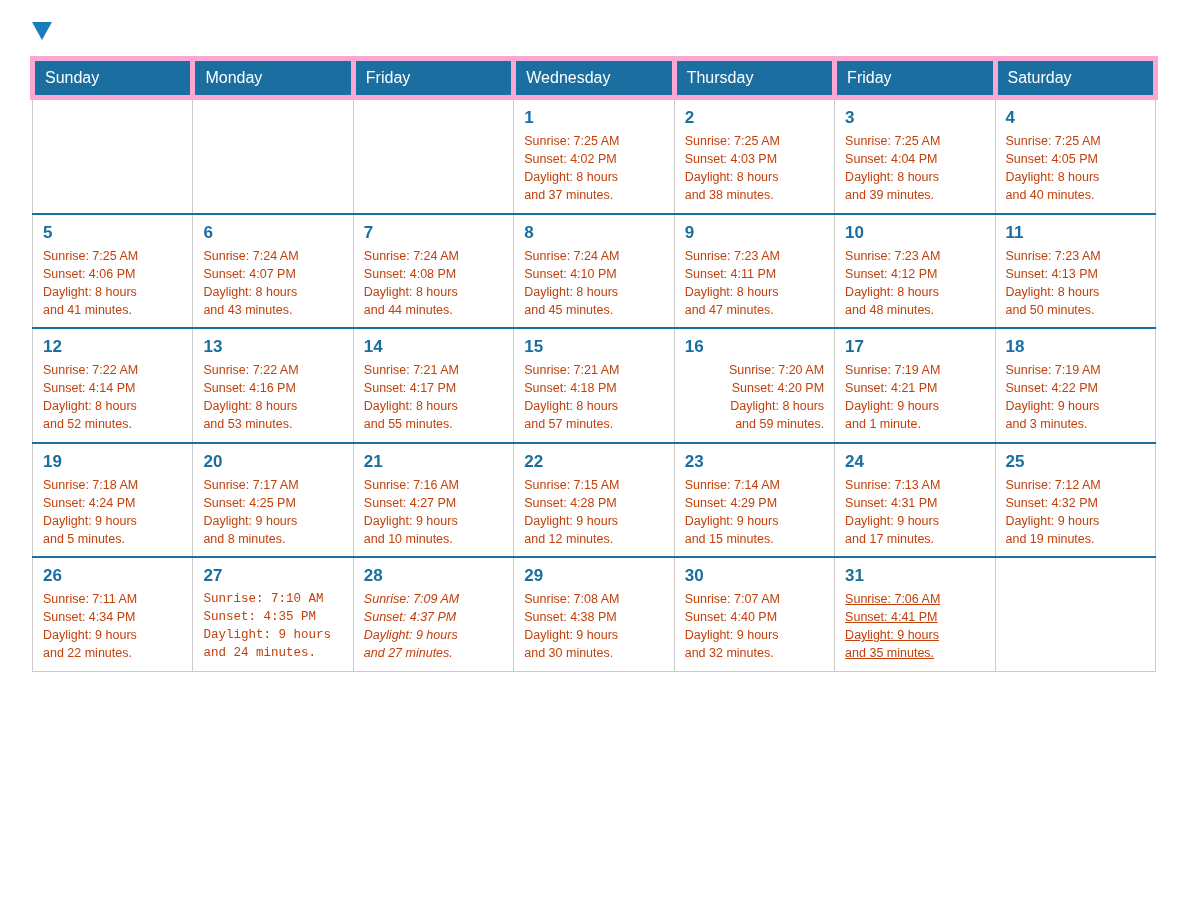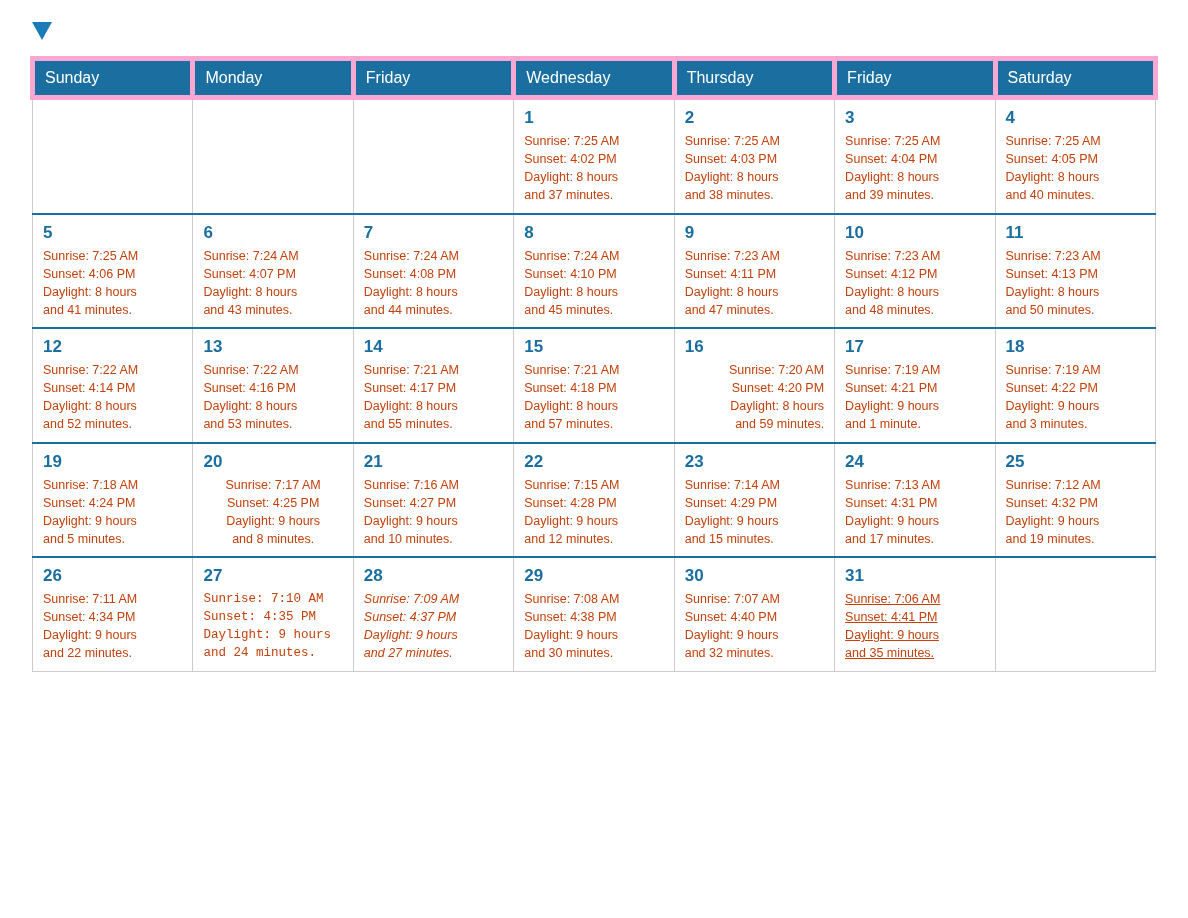--- a/index.html
+++ b/index.html
@@ -269,21 +269,21 @@
       <tr class="top-border-row">
         <td>
           <div class="day-number">19</div>
           <div class="day-info" style="white-space: pre-line;">Sunrise: 7:18 AM
 Sunset: 4:24 PM
 Daylight: 9 hours
 and 5 minutes.</div>
         </td>
         <td>
           <div class="day-number">20</div>
-          <div class="day-info" style="white-space: pre-line; text-align: center;">Sunrise: 7:17 AM
+          <div class="day-info" style="white-space: pre-line;">Sunrise: 7:17 AM
 Sunset: 4:25 PM
 Daylight: 9 hours
 and 8 minutes.</div>
         </td>
         <td>
           <div class="day-number">21</div>
           <div class="day-info" style="white-space: pre-line;">Sunrise: 7:16 AM
 Sunset: 4:27 PM
 Daylight: 9 hours
 and 10 minutes.</div>

